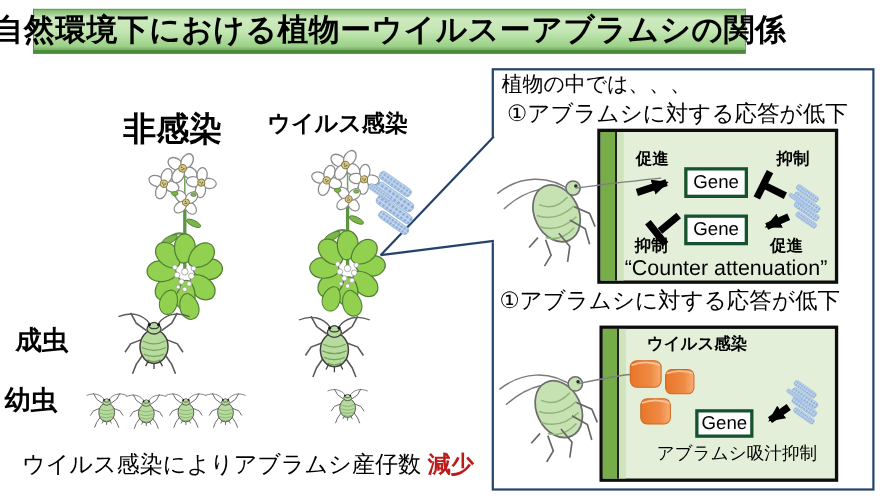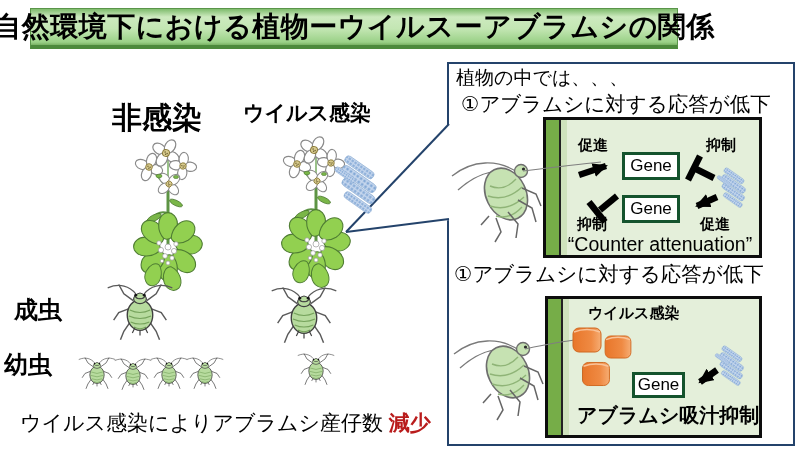--- a/index.html
+++ b/index.html
@@ -43,21 +43,21 @@
   }
   .panel1{left:543px;top:117px;width:219px;height:141px;}
   .panel2{left:545px;top:296px;width:217px;height:142px;}
   .gene-box{
     background:#fff;border:3px solid #14532d;box-sizing:border-box;
     display:flex;align-items:center;justify-content:center;
     font-size:17px;color:#000;z-index:3;
   }
   .small-lbl{font-size:15px;font-weight:600;z-index:3;}
   .quote-lbl{font-size:19.5px;text-align:center;z-index:3;}
-  .result-lbl{font-size:20px;font-weight:700;z-index:3;}
+  .result-lbl{font-size:16px;font-weight:400;z-index:3;margin-left:20px;}
   .protein-lbl{font-size:15px;font-weight:600;z-index:3;}
   svg.overlay{position:absolute;left:0;top:0;z-index:2;pointer-events:none;}
 </style>
 </head>
 <body>
 
 <div class="abs title-bar">
   <span class="lbl">自然環境下における植物ーウイルスーアブラムシの関係</span>
 </div>
 

